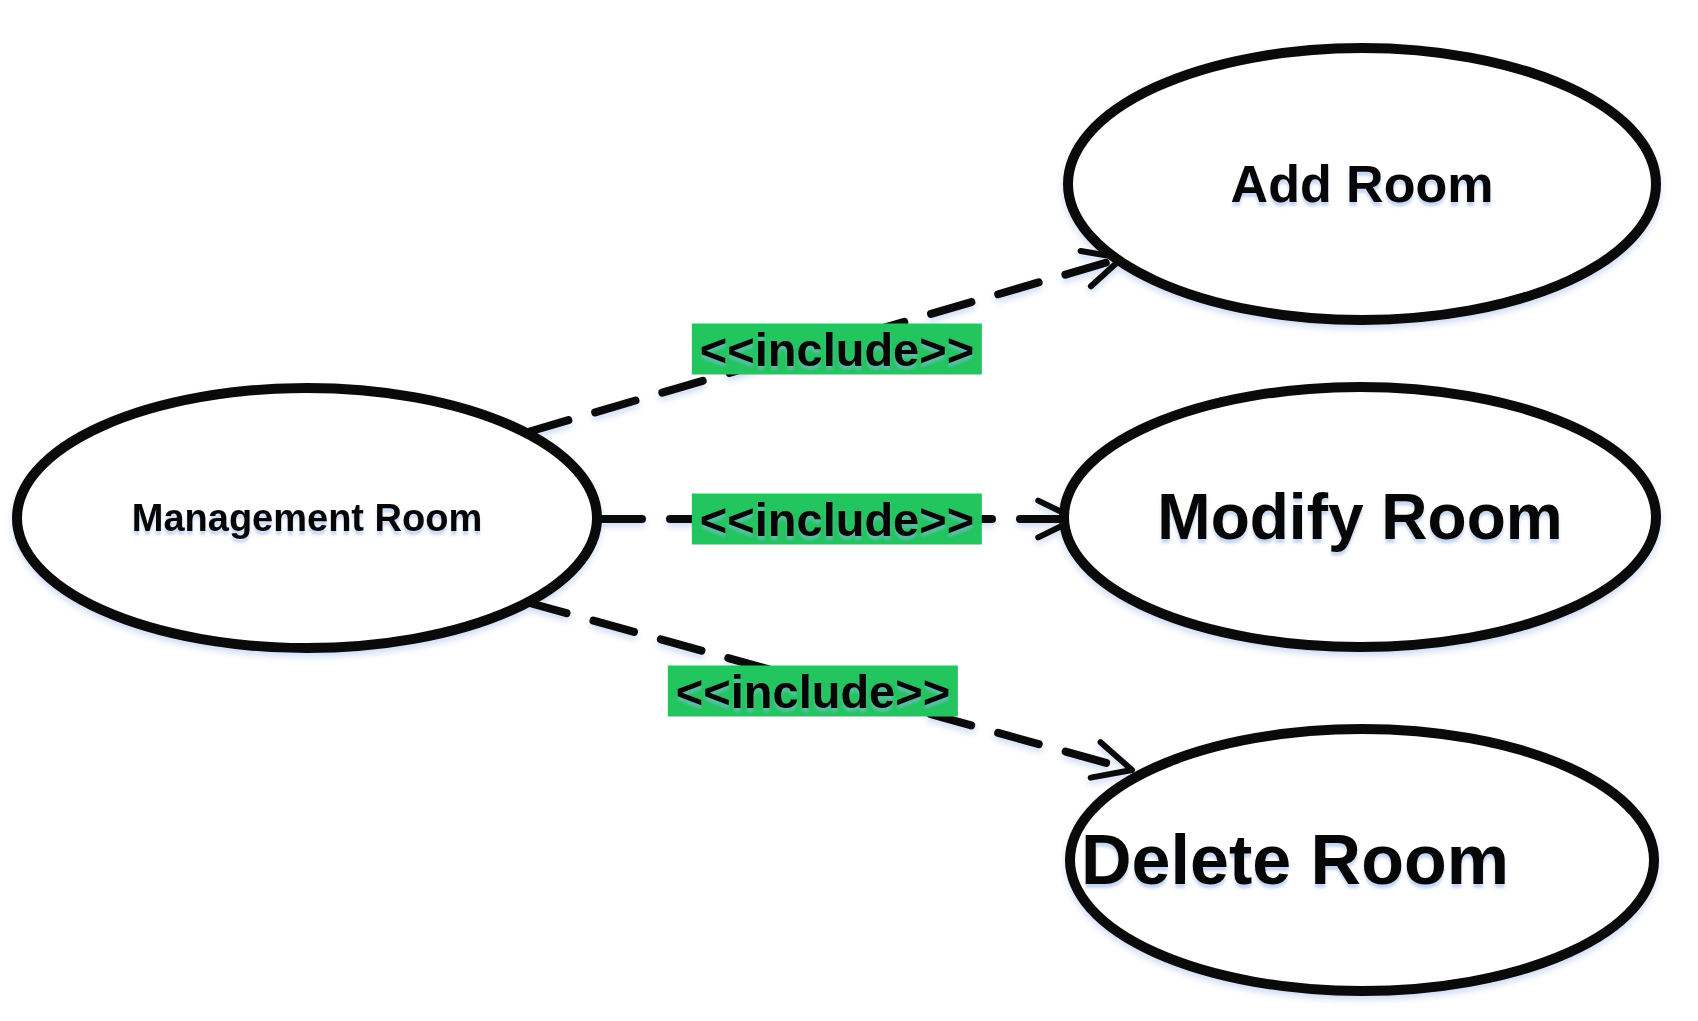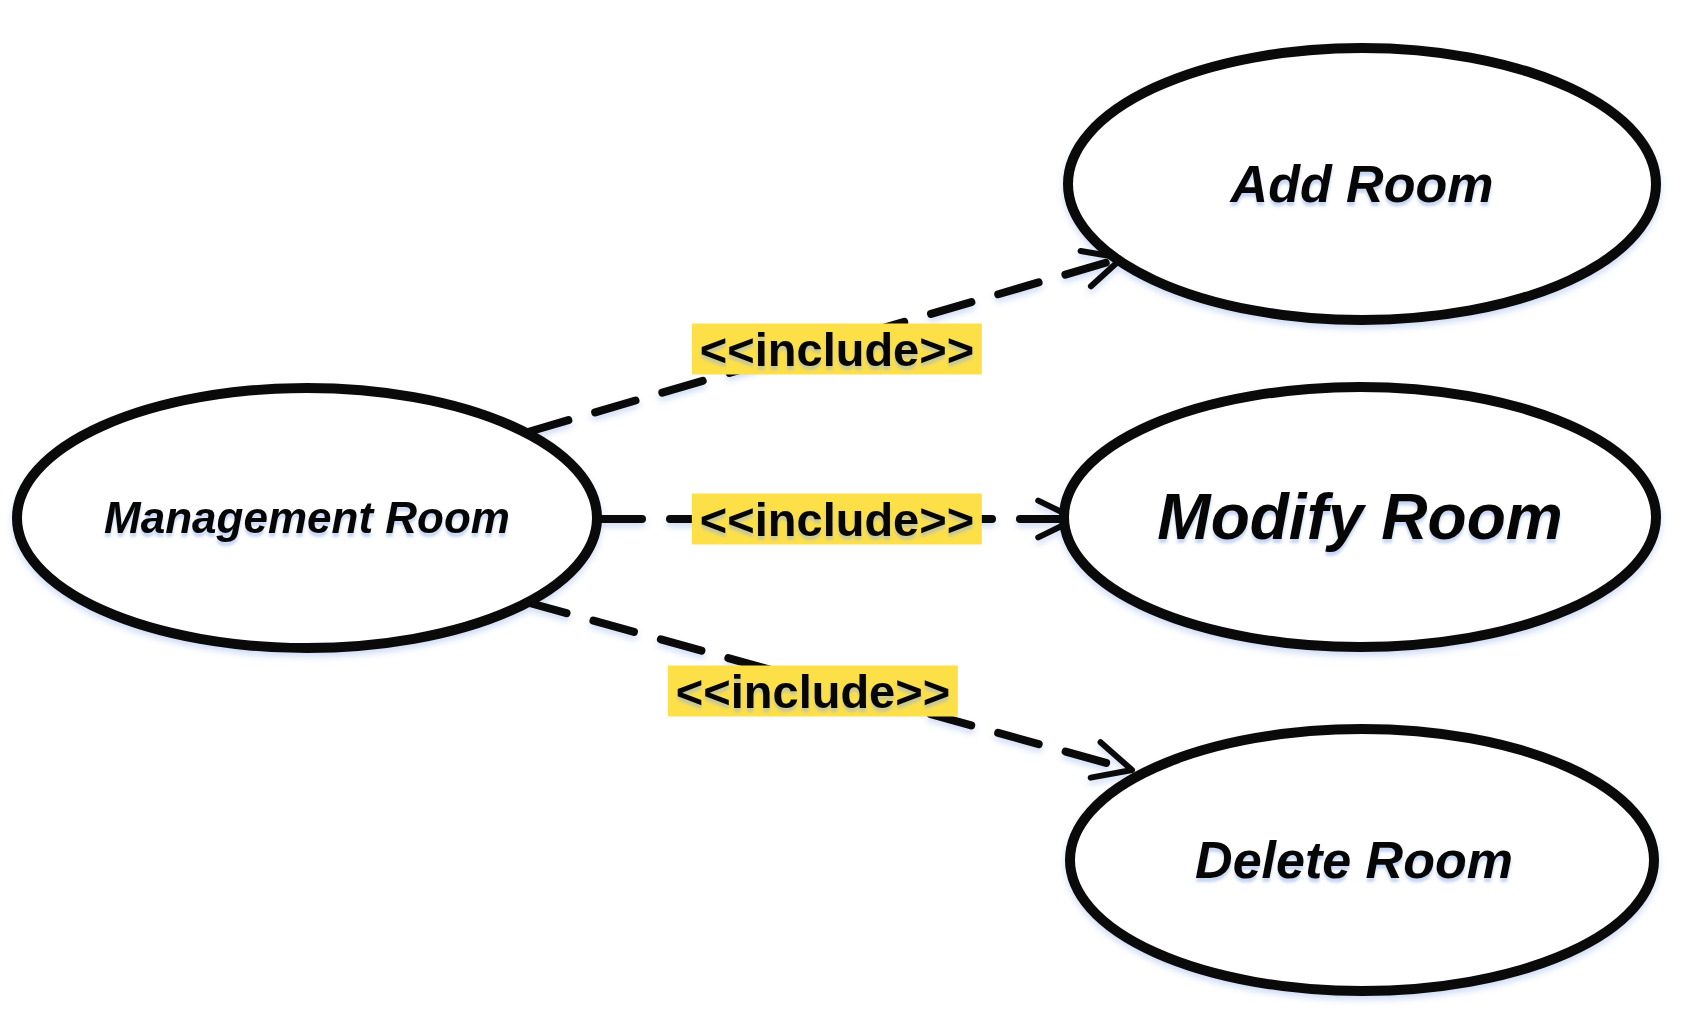--- a/index.html
+++ b/index.html
@@ -44,45 +44,44 @@
     position: absolute;
     transform: translate(-50%, -50%);
     white-space: nowrap;
     font-weight: bold;
     color: #060606;
     text-shadow: 0 4px 3px rgba(150, 178, 235, 0.55);
     line-height: 1;
   }
   .node-label {
     text-align: center;
-    font-style: italic;
   }
   .include-label {
-    background: #fde047;
+    background: #22c55e;
     padding: 2px 8px;
   }
 </style>
 </head>
 <body>
 
 <div class="canvas">
   <svg id="diagram-svg" width="1698" height="1021" viewBox="0 0 1698 1021">
       <line x1="528" y1="432" x2="1122" y2="258" class="connector-line" stroke-dasharray="42 28"></line>
       <polyline points="1080.5971421906697,250.94285006391473 1122,258 1090.9487454389591,286.28108184255757" class="arrowhead"></polyline>
       <line x1="600" y1="519" x2="1076" y2="519" class="connector-line" stroke-dasharray="42 28"></line>
       <polyline points="1038.250650055435,500.58841183485873 1076,519 1038.250650055435,537.4115881651412" class="arrowhead"></polyline>
       <line x1="526" y1="602" x2="1132" y2="770" class="connector-line" stroke-dasharray="42 28"></line>
       <polyline points="1100.5413576853691,742.1727862745815 1132,770 1090.7039822022898,777.6576049814031" class="arrowhead"></polyline>
       <ellipse cx="307" cy="518" rx="290" ry="130" class="node-ellipse"></ellipse>
       <ellipse cx="1362" cy="184" rx="294" ry="136" class="node-ellipse"></ellipse>
       <ellipse cx="1360" cy="517" rx="296" ry="130" class="node-ellipse"></ellipse>
       <ellipse cx="1362" cy="860" rx="292" ry="131" class="node-ellipse"></ellipse>
     </svg>
   <div id="labels-layer">
-      <div class="diagram-label node-label" style="left: 307px; top: 518px; font-size: 44px;">Management Room</div>
+      <div class="diagram-label node-label" style="left: 307px; top: 518px; font-size: 38px;">Management Room</div>
       <div class="diagram-label node-label" style="left: 1362px; top: 184px; font-size: 52px;">Add Room</div>
       <div class="diagram-label node-label" style="left: 1360px; top: 517px; font-size: 64px;">Modify Room</div>
-      <div class="diagram-label node-label" style="left: 1354px; top: 860px; font-size: 52px;">Delete Room</div>
+      <div class="diagram-label node-label" style="left: 1295px; top: 860px; font-size: 70px;">Delete Room</div>
       <div class="diagram-label include-label" style="left: 837px; top: 349px; font-size: 47px;">&lt;&lt;include&gt;&gt;</div>
       <div class="diagram-label include-label" style="left: 837px; top: 519px; font-size: 47px;">&lt;&lt;include&gt;&gt;</div>
       <div class="diagram-label include-label" style="left: 813px; top: 691px; font-size: 47px;">&lt;&lt;include&gt;&gt;</div>
     </div>
 </div>
 
 </body></html>

